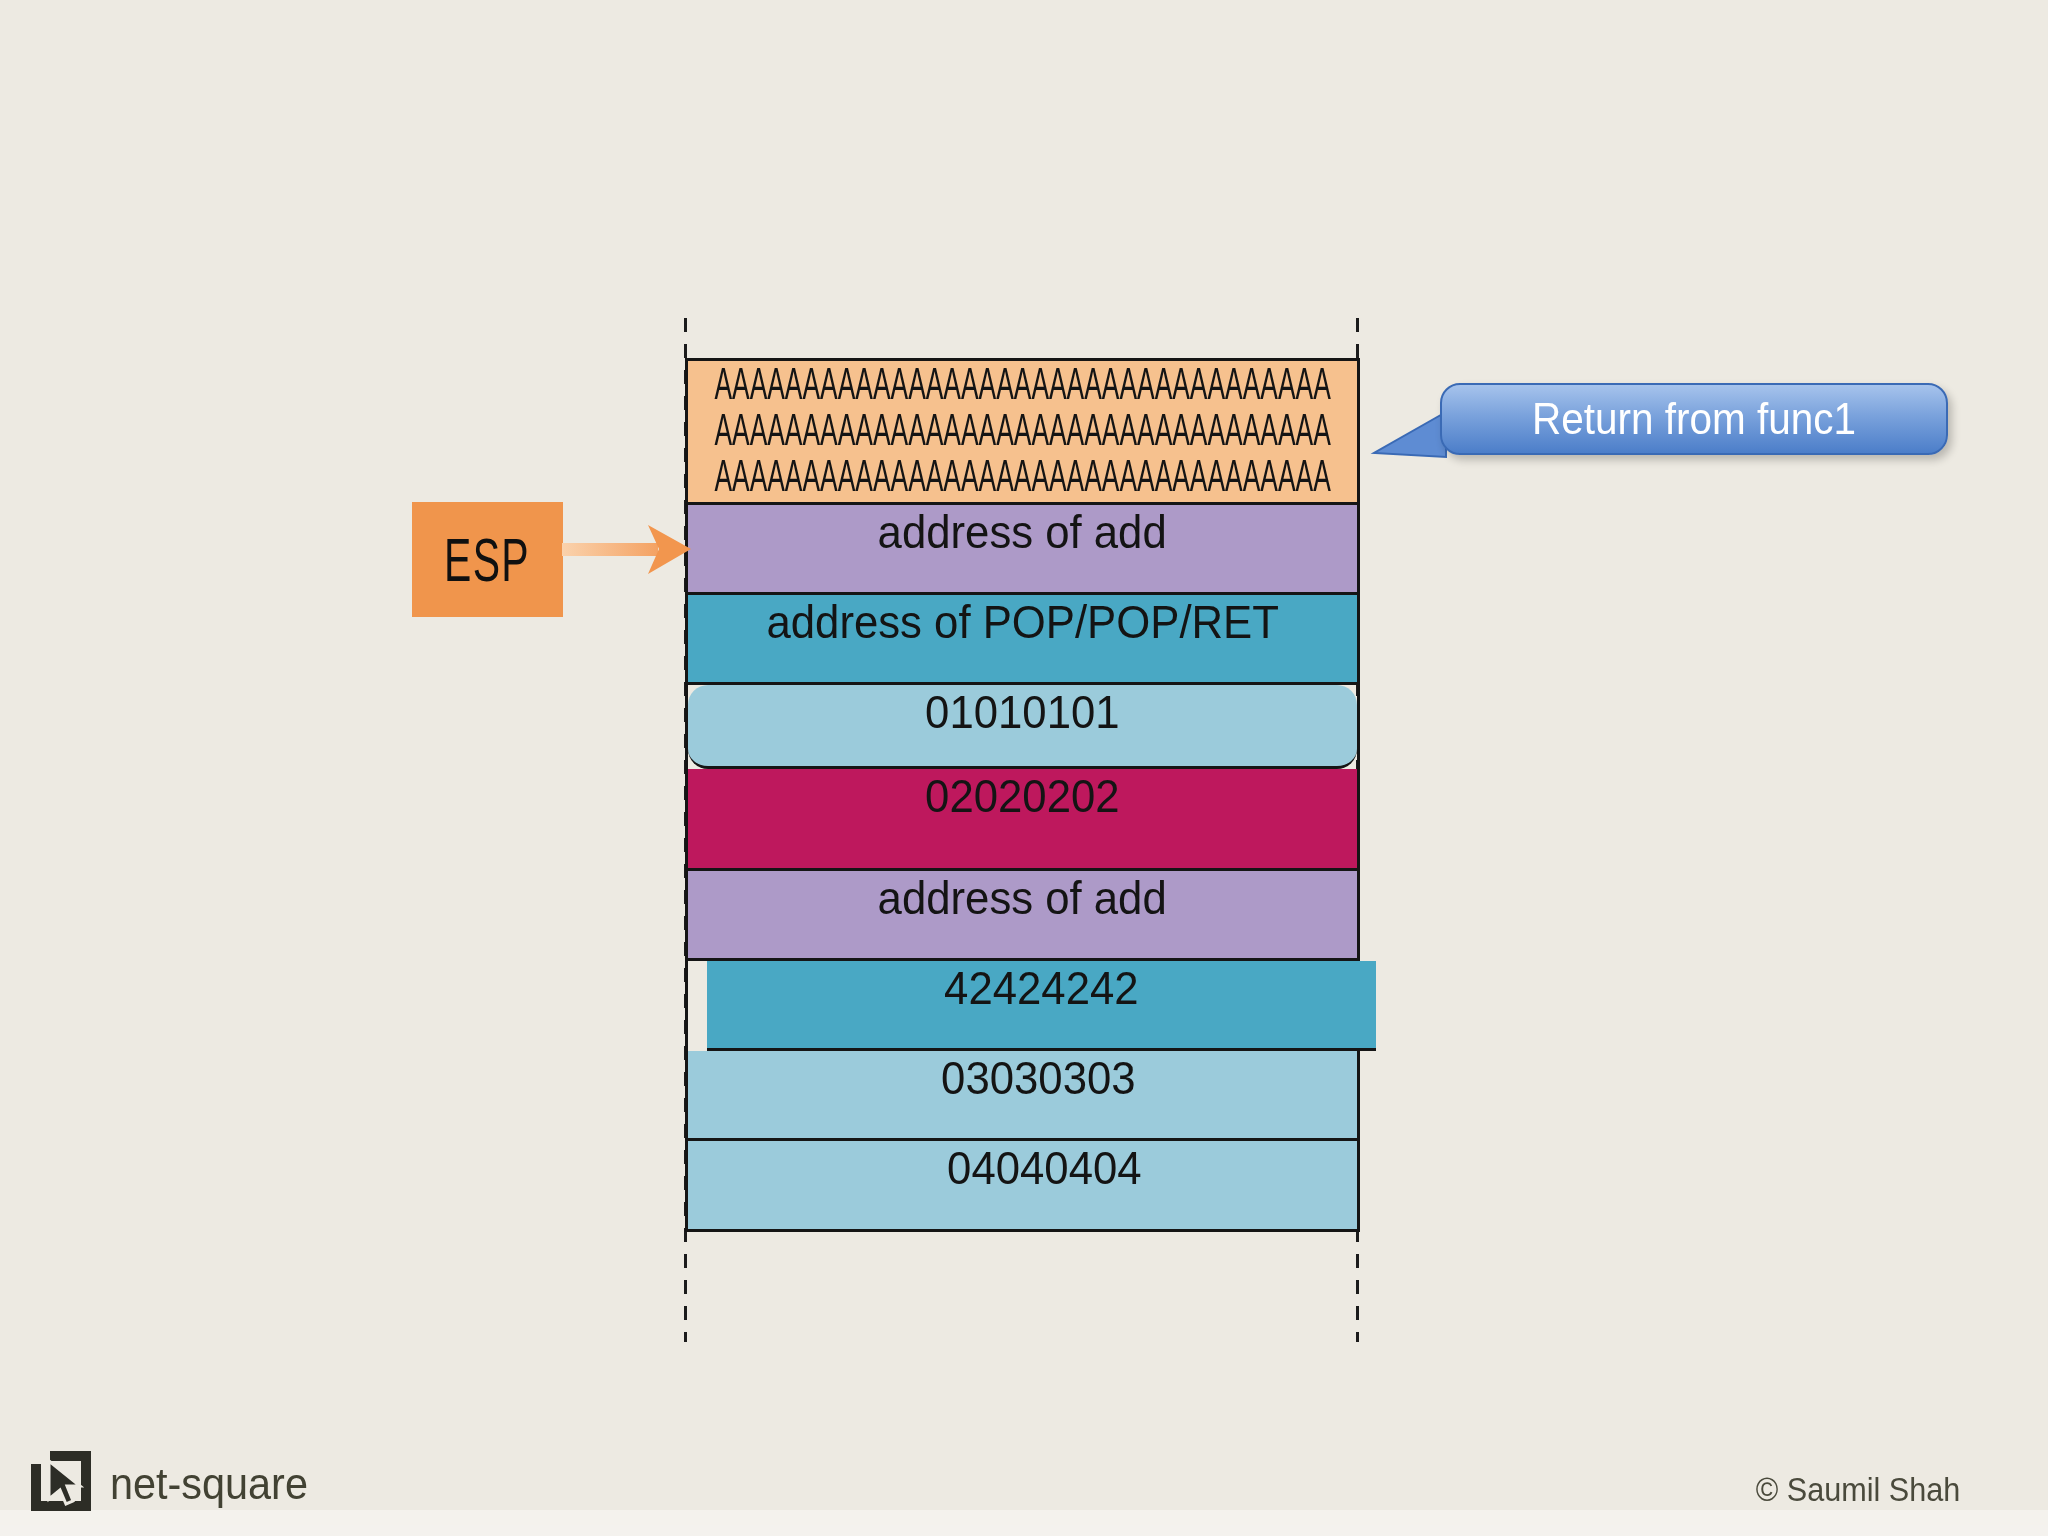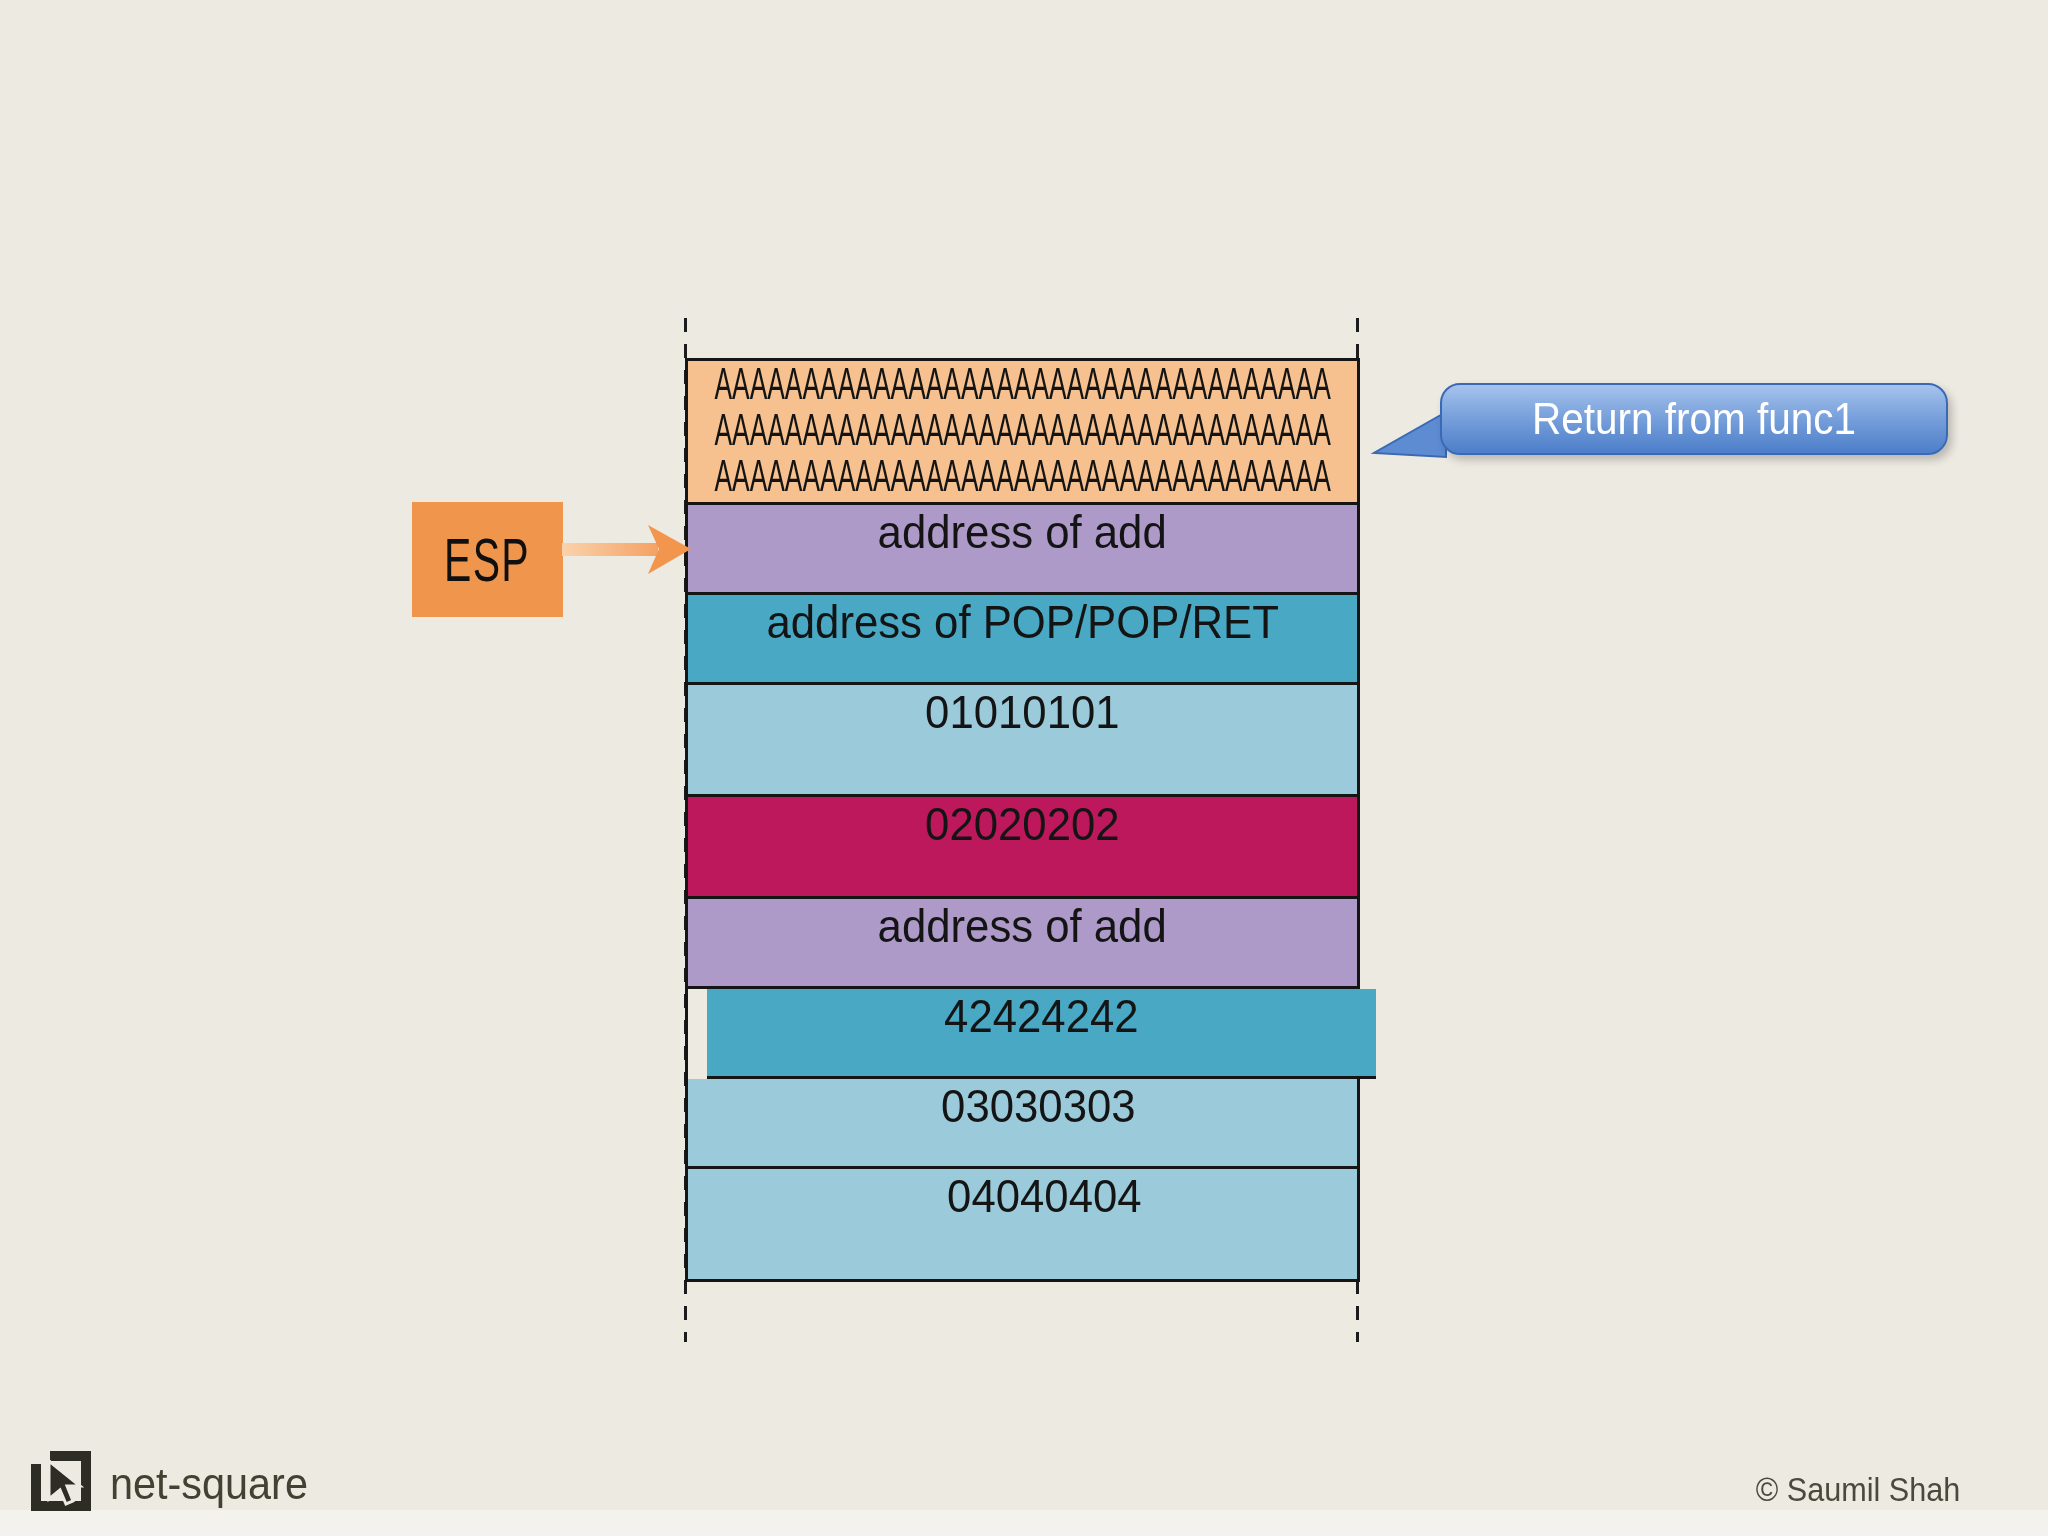--- a/index.html
+++ b/index.html
@@ -107,36 +107,36 @@
         <div class="aaaa-line">AAAAAAAAAAAAAAAAAAAAAAAAAAAAAAAAAAA</div>
         <div class="aaaa-line">AAAAAAAAAAAAAAAAAAAAAAAAAAAAAAAAAAA</div>
         <div class="aaaa-line">AAAAAAAAAAAAAAAAAAAAAAAAAAAAAAAAAAA</div>
       </div>
       <div class="stack-row" style="background: rgb(173, 154, 200); height: 90px;">
         <div class="row-label">address of add</div>
       </div>
       <div class="stack-row" style="background: rgb(73, 168, 196); height: 90px;">
         <div class="row-label">address of POP/POP/RET</div>
       </div>
-      <div class="stack-row" style="background: rgb(155, 203, 219); height: 112px;">
+      <div class="stack-row" style="background: rgb(155, 203, 219); height: 84px; border-radius: 20px;">
         <div class="row-label">01010101</div>
       </div>
       <div class="stack-row" style="background: #be185d; height: 102px;">
         <div class="row-label">02020202</div>
       </div>
       <div class="stack-row" style="background: rgb(173, 154, 200); height: 90px;">
         <div class="row-label">address of add</div>
       </div>
       <div class="stack-row" style="background: rgb(73, 168, 196); height: 90px; margin-left: 19px;">
         <div class="row-label">42424242</div>
       </div>
       <div class="stack-row" style="background: rgb(155, 203, 219); height: 90px; padding-left: 32px;">
         <div class="row-label">03030303</div>
       </div>
-      <div class="stack-row" style="background: rgb(155, 203, 219); height: 110px; padding-left: 44px;">
+      <div class="stack-row" style="background: rgb(155, 203, 219); height: 88px; padding-left: 44px;">
         <div class="row-label">04040404</div>
       </div>
     </div>
 
   <div class="esp-box">
     <span>ESP</span>
   </div>
 
   <svg class="esp-arrow" width="134" height="64" viewBox="0 0 134 64">
     <defs>

